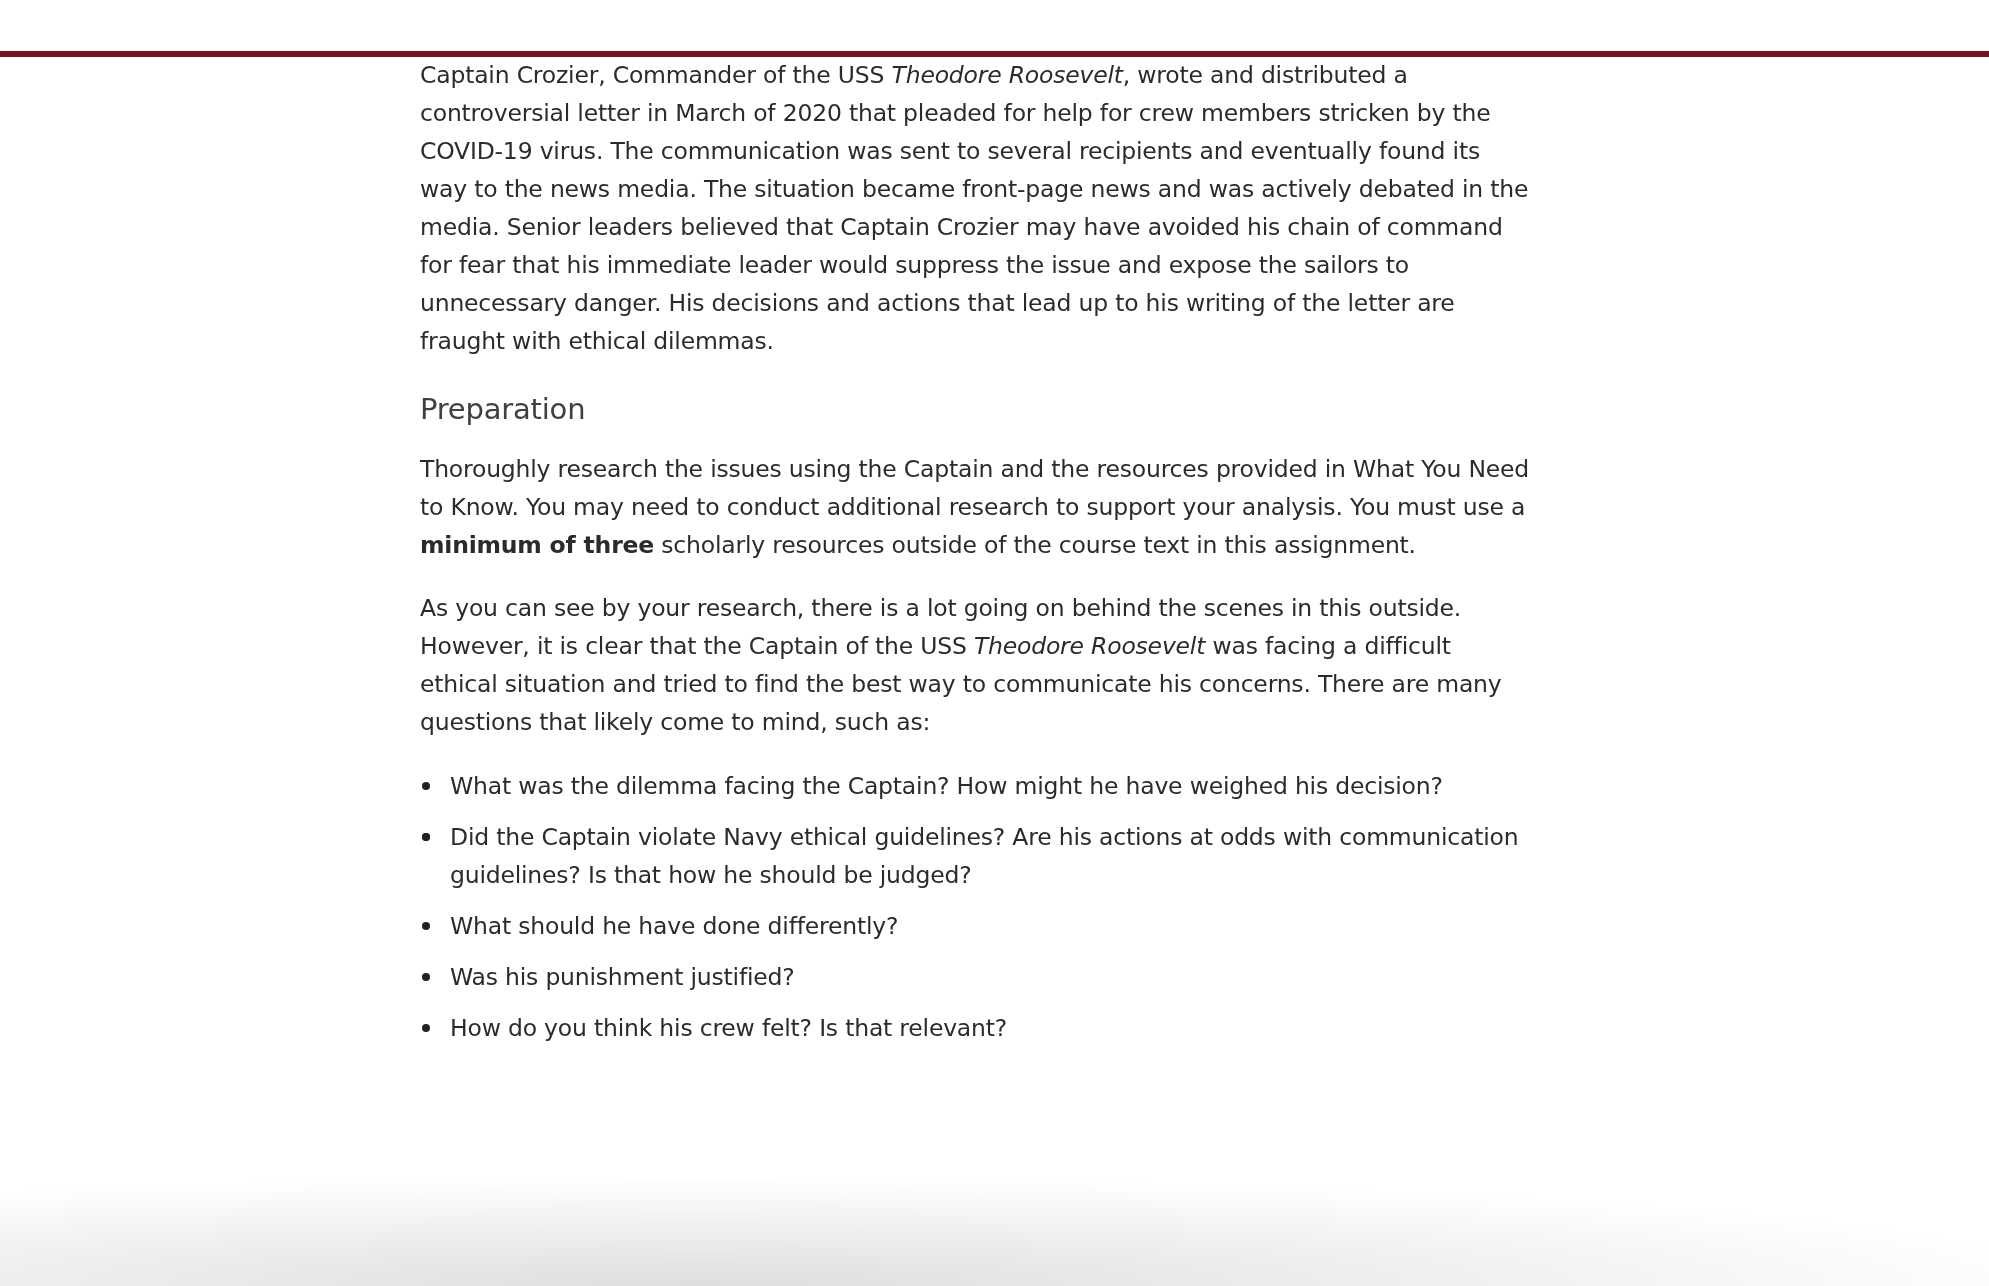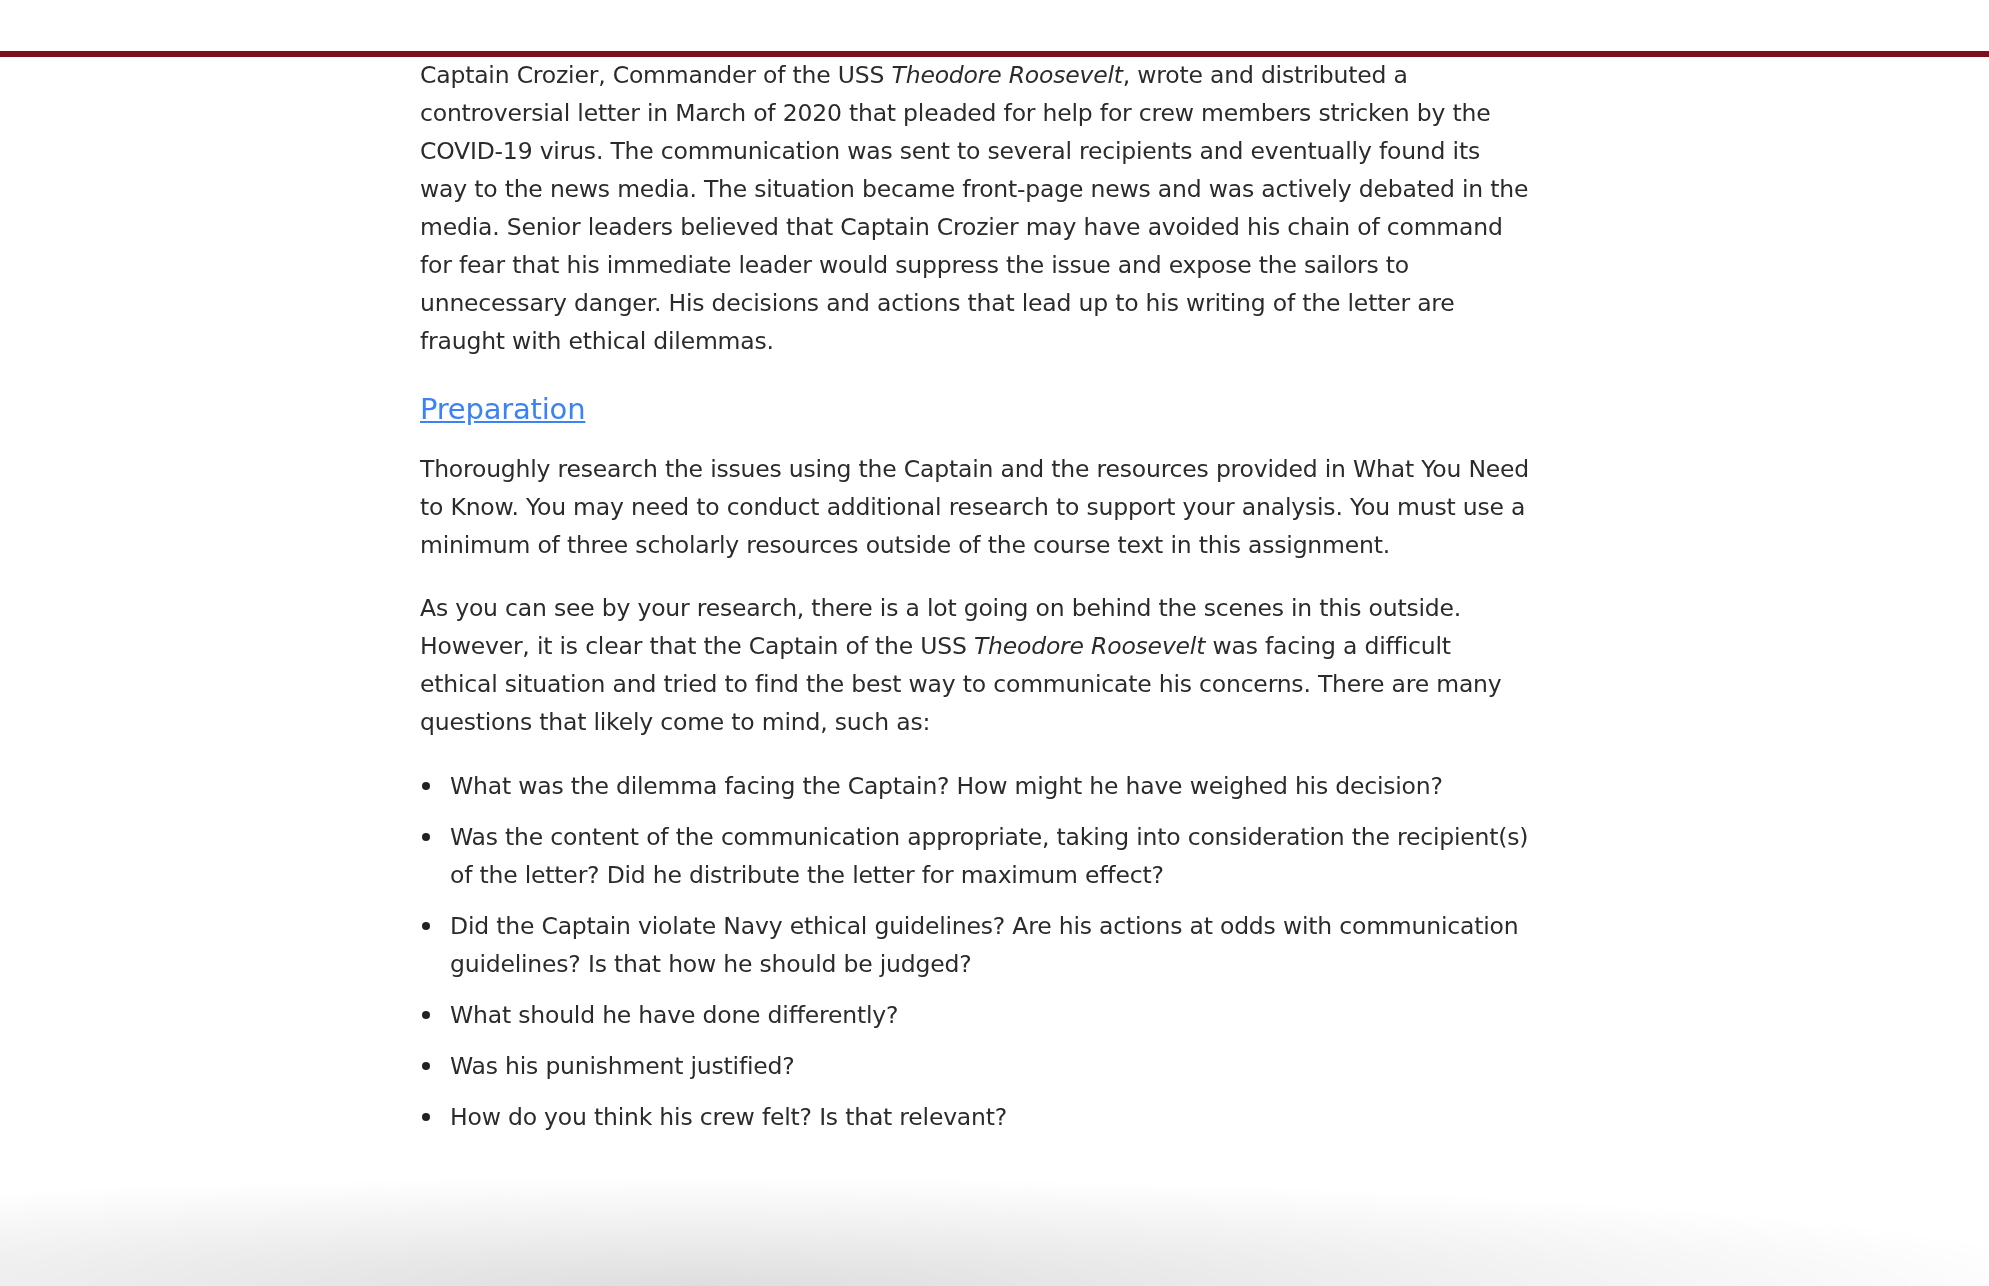--- a/index.html
+++ b/index.html
@@ -33,26 +33,25 @@
       letter-spacing: -0.2px;
     }
     .content p {
       margin: 0 0 25px 0;
     }
     .content h2 {
       font-weight: normal;
       font-size: 29px;
       line-height: 38px;
       margin: 30px 0 22px 0;
-      color: #3b82f6;
+      color: #404040;
       letter-spacing: -0.2px;
-      text-decoration: underline;
     }
     .content b {
-      font-weight: normal;
+      font-weight: bold;
     }
     .content i {
       font-style: italic;
     }
     .content ul {
       list-style: none;
       margin: 26px 0 0 0;
       padding: 0;
     }
     .content li {
@@ -90,21 +89,21 @@
 
 
   <h2>Preparation</h2>
 
   <p><span>Thoroughly research the issues using the Captain and the resources provided in What You Need to Know. You may need to conduct additional research to support your analysis. You must use a </span><b>minimum of three</b><span> scholarly resources outside of the course text in this assignment.</span></p>
 
   <p><span>As you can see by your research, there is a lot going on behind the scenes in this outside. However, it is clear that the Captain of the USS </span><i>Theodore Roosevelt</i><span> was facing a difficult ethical situation and tried to find the best way to communicate his concerns. There are many questions that likely come to mind, such as:</span></p>
 
   <ul>
     <li><span class="bullet"></span><span>What was the dilemma facing the Captain? How might he have weighed his decision?</span></li>
-    <li><span class="bullet"></span><span>Was the content of the communication appropriate, taking into consideration the recipient(s) of the letter? Did he distribute the letter for maximum effect?</span></li>
+    <li><span class="bullet"></span></li>
     <li><span class="bullet"></span><span>Did the Captain violate Navy ethical guidelines? Are his actions at odds with communication guidelines? Is that how he should be judged?</span></li>
     <li><span class="bullet"></span><span>What should he have done differently?</span></li>
     <li><span class="bullet"></span><span>Was his punishment justified?</span></li>
     <li><span class="bullet"></span><span>How do you think his crew felt? Is that relevant?</span></li>
   </ul>
 </div>
 
 <div class="bottom-shadow"></div>
 
 </body></html>

